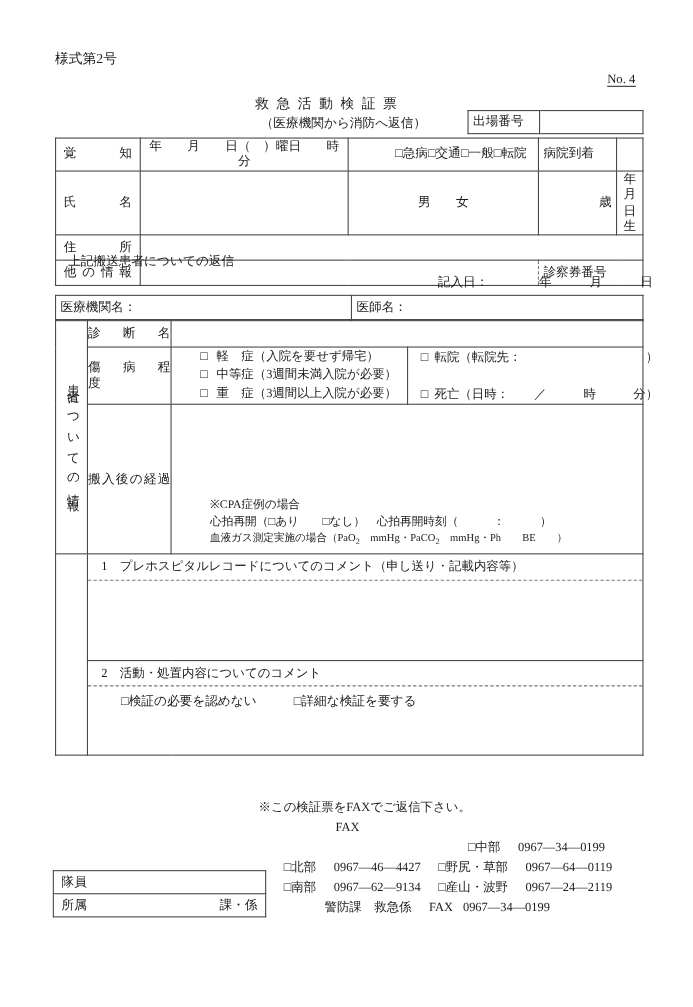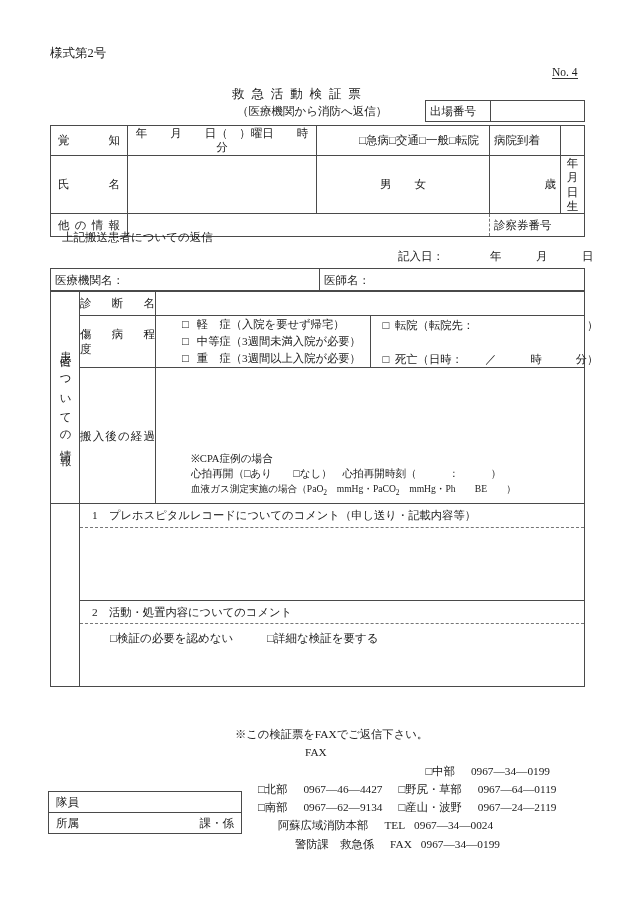--- a/index.html
+++ b/index.html
@@ -246,20 +246,24 @@
       <td style="width:132px; text-align:center;padding-left:36px;">□急病□交通□一般□転院</td>
       <td style="width:62px;">病院到着</td>
       <td></td>
     </tr>
     <tr>
       <td class="lbl-cell">氏　　名</td>
       <td></td>
       <td style="text-align:center;">男　　女</td>
       <td style="text-align:right;">歳</td>
       <td style="text-align:center;">年　　　月　　　日生</td>
+    </tr>
+    <tr>
+      <td class="lbl-cell">住　　所</td>
+      <td colspan="4"></td>
     </tr>
     <tr>
       <td class="lbl-cell">他の情報</td>
       <td colspan="2" style="border-right:1px dashed #777;"></td>
       <td colspan="2" style="border-left:none;">診察券番号</td>
     </tr>
   </tbody>
     </table>
 
   <div class="abs note-upper">上記搬送患者についての返信</div>
@@ -340,23 +344,20 @@
     <div class="f-line f-fax">FAX</div>
     <div class="f-line f-c1">
       <span>□</span><span>中部</span><span class="f-sp"></span><span>0967―34―0199</span>
     </div>
     <div class="f-line f-c2">
       <span>□</span><span>北部</span><span class="f-sp"></span><span>0967―46―4427</span><span class="f-sp"></span><span>□</span><span>野尻・草部</span><span class="f-sp"></span><span>0967―64―0119</span>
     </div>
     <div class="f-line f-c3">
       <span>□</span><span>南部</span><span class="f-sp"></span><span>0967―62―9134</span><span class="f-sp"></span><span>□</span><span>産山・波野</span><span class="f-sp"></span><span>0967―24―2119</span>
     </div>
-    <div class="f-line f-hq">
-      <span>阿蘇広域消防本部</span><span class="f-sp"></span><span>TEL</span><span class="f-sp-s"></span><span>0967―34―0024</span>
-    </div>
     <div class="f-line f-sec">
       <span>警防課　救急係</span><span class="f-sp"></span><span>FAX</span><span class="f-sp-s"></span><span>0967―34―0199</span>
     </div>
   </div>
 
   <table class="unit-table">
     <tbody>
         <tr>
       <td>
         <span>隊員</span>

